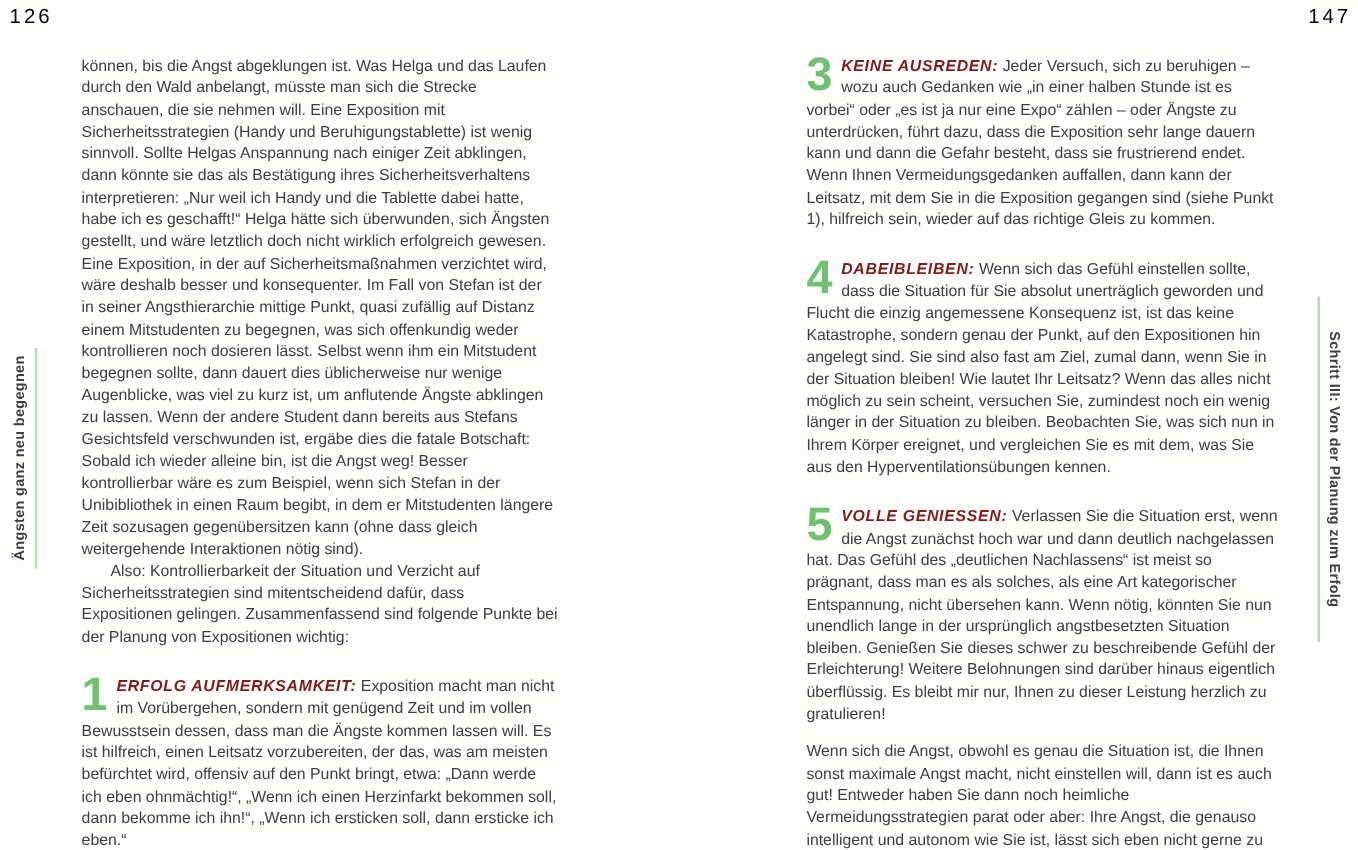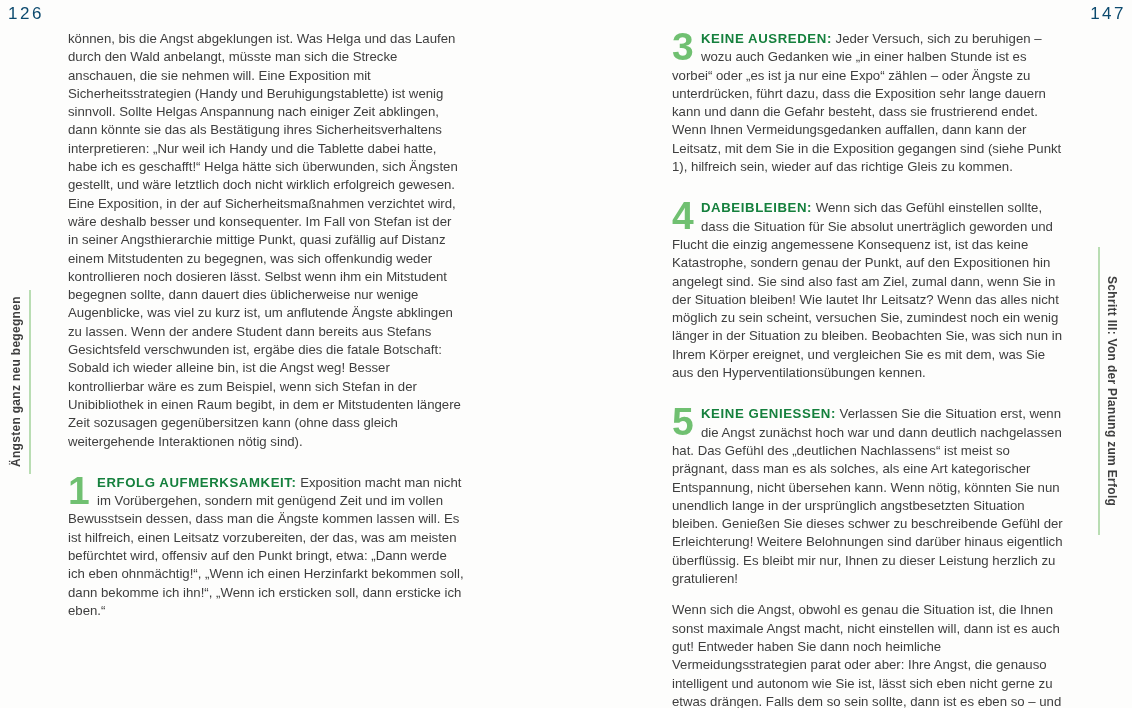--- a/index.html
+++ b/index.html
@@ -12,30 +12,30 @@
   .spread{
     position:relative;
     width:1132px;height:708px;
     background:#fdfdfc;
     color:#3e3e3e;
   }
   .page-number{
     position:absolute;
     top:4px;
     font-size:17px;
-    color:#0c4a6e;
+    color:#000000;
     letter-spacing:2.5px;
   }
   .page-number.pn-left{left:8px;}
   .page-number.pn-right{right:6px;}
 
   
   .column{
     position:absolute;
-    top:30px;
+    top:46px;
     width:397px;
     font-size:13.2px;
     line-height:18.3px;
     text-align:left;
     color:#3e3e3e;
     hyphens:auto;
   }
   .col-left{left:68px;}
   .col-right{left:672px;}
   .column p{margin:0;}
@@ -52,21 +52,22 @@
     font-size:39px;
     line-height:34px;
     font-weight:700;
     letter-spacing:-1px;
     text-indent:0;
   }
   .green{color:#70c071;}
   .point-heading{
     font-weight:700;
     letter-spacing:0.6px;
-    color:#15803d;
+    color:#7f1d1d;
+    font-style:italic;
   }
 
   
   .margin-tab{
     position:absolute;
     display:flex;
     flex-direction:row;
     align-items:stretch;
   }
   .tab-left{left:9px;top:290px;height:184px;}
@@ -108,20 +109,21 @@
     <div class="vline"></div>
   </div>
 
   <div class="margin-tab tab-right">
     <div class="vline"></div>
     <div class="vtext vtext-down">Schritt III: Von der Planung zum Erfolg</div>
   </div>
 
   <div class="column col-left">
     <p>können, bis die Angst abgeklungen ist. Was Helga und das Laufen durch den Wald anbelangt, müsste man sich die Strecke anschauen, die sie nehmen will. Eine Exposition mit Sicherheitsstrategien (Handy und Beruhigungstablette) ist wenig sinnvoll. Sollte Helgas Anspannung nach einiger Zeit abklingen, dann könnte sie das als Bestätigung ihres Sicherheitsverhaltens interpretieren: „Nur weil ich Handy und die Tablette dabei hatte, habe ich es geschafft!“ Helga hätte sich überwunden, sich Ängsten gestellt, und wäre letztlich doch nicht wirklich erfolgreich gewesen. Eine Exposition, in der auf Sicherheitsmaßnahmen verzichtet wird, wäre deshalb besser und konsequenter. Im Fall von Stefan ist der in seiner Angsthierarchie mittige Punkt, quasi zufällig auf Distanz einem Mitstudenten zu begegnen, was sich offenkundig weder kontrollieren noch dosieren lässt. Selbst wenn ihm ein Mitstudent begegnen sollte, dann dauert dies üblicherweise nur wenige Augenblicke, was viel zu kurz ist, um anflutende Ängste abklingen zu lassen. Wenn der andere Student dann bereits aus Stefans Gesichtsfeld verschwunden ist, ergäbe dies die fatale Botschaft: Sobald ich wieder alleine bin, ist die Angst weg! Besser kontrollierbar wäre es zum Beispiel, wenn sich Stefan in der Unibibliothek in einen Raum begibt, in dem er Mitstudenten längere Zeit sozusagen gegenübersitzen kann (ohne dass gleich weitergehende Interaktionen nötig sind).</p>
+    <p class="indent-first">Also: Kontrollierbarkeit der Situation und Verzicht auf Sicherheitsstrategien sind mitentscheidend dafür, dass Expositionen gelingen. Zusammenfassend sind folgende Punkte bei der Planung von Expositionen wichtig:</p>
 
     <p class="point-p">
       <span class="num green">1</span>
       <span class="point-heading">ERFOLG AUFMERKSAMKEIT:</span>
       <span>Exposition macht man nicht im Vorübergehen, sondern mit genügend Zeit und im vollen Bewusstsein dessen, dass man die Ängste kommen lassen will. Es ist hilfreich, einen Leitsatz vorzubereiten, der das, was am meisten befürchtet wird, offensiv auf den Punkt bringt, etwa: „Dann werde ich eben ohnmächtig!“, „Wenn ich einen Herzinfarkt bekommen soll, dann bekomme ich ihn!“, „Wenn ich ersticken soll, dann ersticke ich eben.“</span>
     </p>
 
   </div>
 
   <div class="column col-right">
@@ -132,20 +134,20 @@
     </p>
 
     <p class="point-p">
       <span class="num green">4</span>
       <span class="point-heading">DABEIBLEIBEN:</span>
       <span>Wenn sich das Gefühl einstellen sollte, dass die Situation für Sie absolut unerträglich geworden und Flucht die einzig angemessene Konsequenz ist, ist das keine Katastrophe, sondern genau der Punkt, auf den Expositionen hin angelegt sind. Sie sind also fast am Ziel, zumal dann, wenn Sie in der Situation bleiben! Wie lautet Ihr Leitsatz? Wenn das alles nicht möglich zu sein scheint, versuchen Sie, zumindest noch ein wenig länger in der Situation zu bleiben. Beobachten Sie, was sich nun in Ihrem Körper ereignet, und vergleichen Sie es mit dem, was Sie aus den Hyperventilationsübungen kennen.</span>
     </p>
 
     <p class="point-p">
       <span class="num green">5</span>
-      <span class="point-heading">KEINE GENIESSEN:</span>
+      <span class="point-heading">VOLLE GENIESSEN:</span>
       <span>Verlassen Sie die Situation erst, wenn die Angst zunächst hoch war und dann deutlich nachgelassen hat. Das Gefühl des „deutlichen Nachlassens“ ist meist so prägnant, dass man es als solches, als eine Art kategorischer Entspannung, nicht übersehen kann. Wenn nötig, könnten Sie nun unendlich lange in der ursprünglich angstbesetzten Situation bleiben. Genießen Sie dieses schwer zu beschreibende Gefühl der Erleichterung! Weitere Belohnungen sind darüber hinaus eigentlich überflüssig. Es bleibt mir nur, Ihnen zu dieser Leistung herzlich zu gratulieren!</span>
     </p>
 
     <p class="closing">Wenn sich die Angst, obwohl es genau die Situation ist, die Ihnen sonst maximale Angst macht, nicht einstellen will, dann ist es auch gut! Entweder haben Sie dann noch heimliche Vermeidungsstrategien parat oder aber: Ihre Angst, die genauso intelligent und autonom wie Sie ist, lässt sich eben nicht gerne zu etwas drängen. Falls dem so sein sollte, dann ist es eben so – und Sie haben zumindest die Erfahrung gemacht, dass die betreffende Situation ungefährlich ist. Wollen Sie sich zukünftig wirklich von einer Angst, die sich in Situationen versteckt, in der sie sonst ihre Klauen ausgefahren hat, noch nachhaltig beeindrucken lassen? Es wird Zeit, mit Ihrer Angst ein paar offene Worte zu reden.</p>
   </div>
 
 </div>
 
 </body></html>

